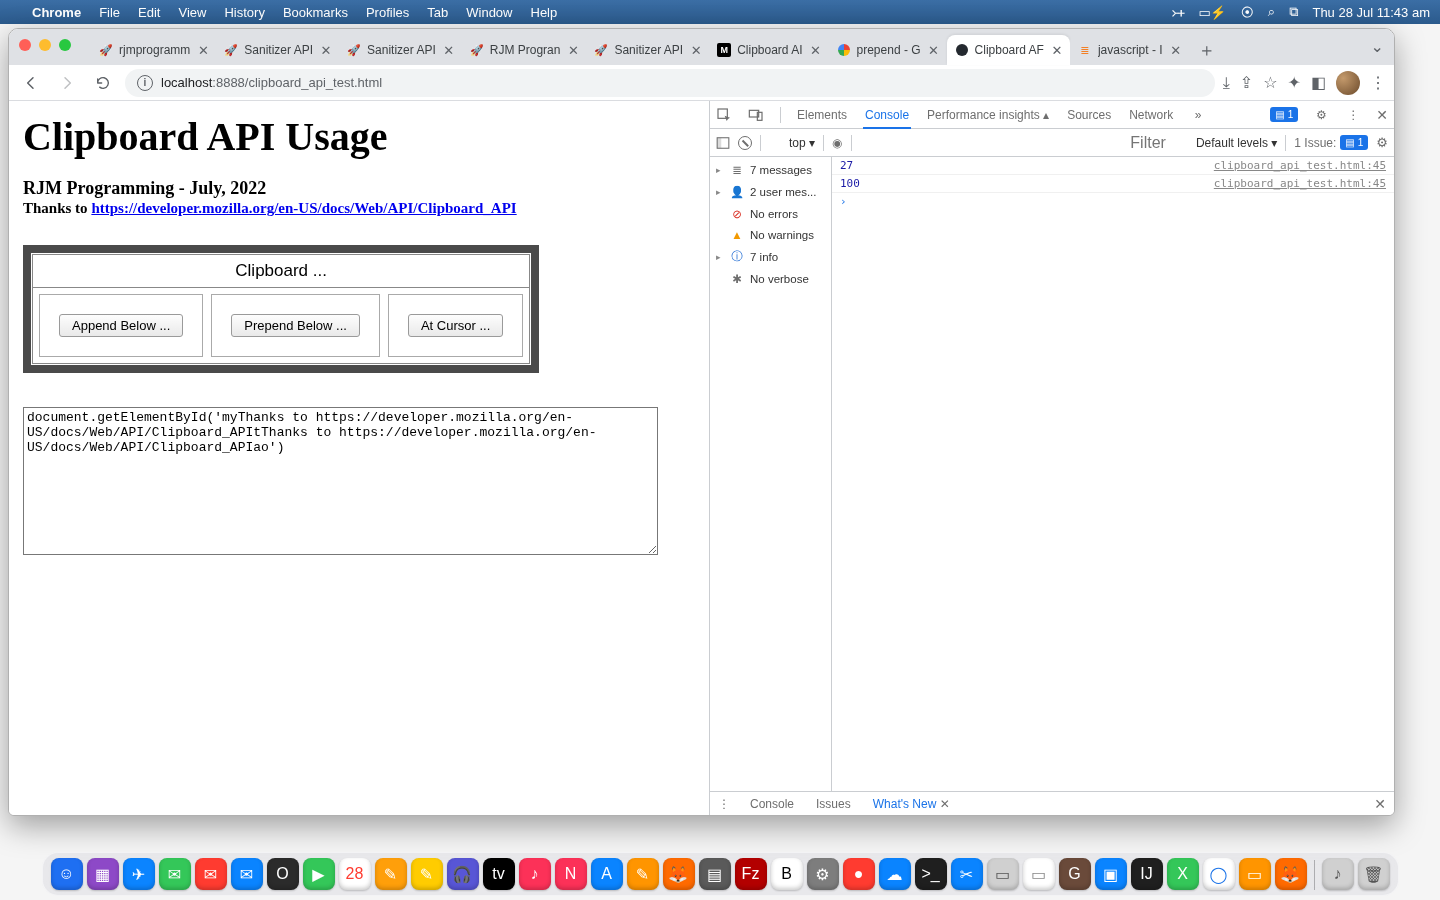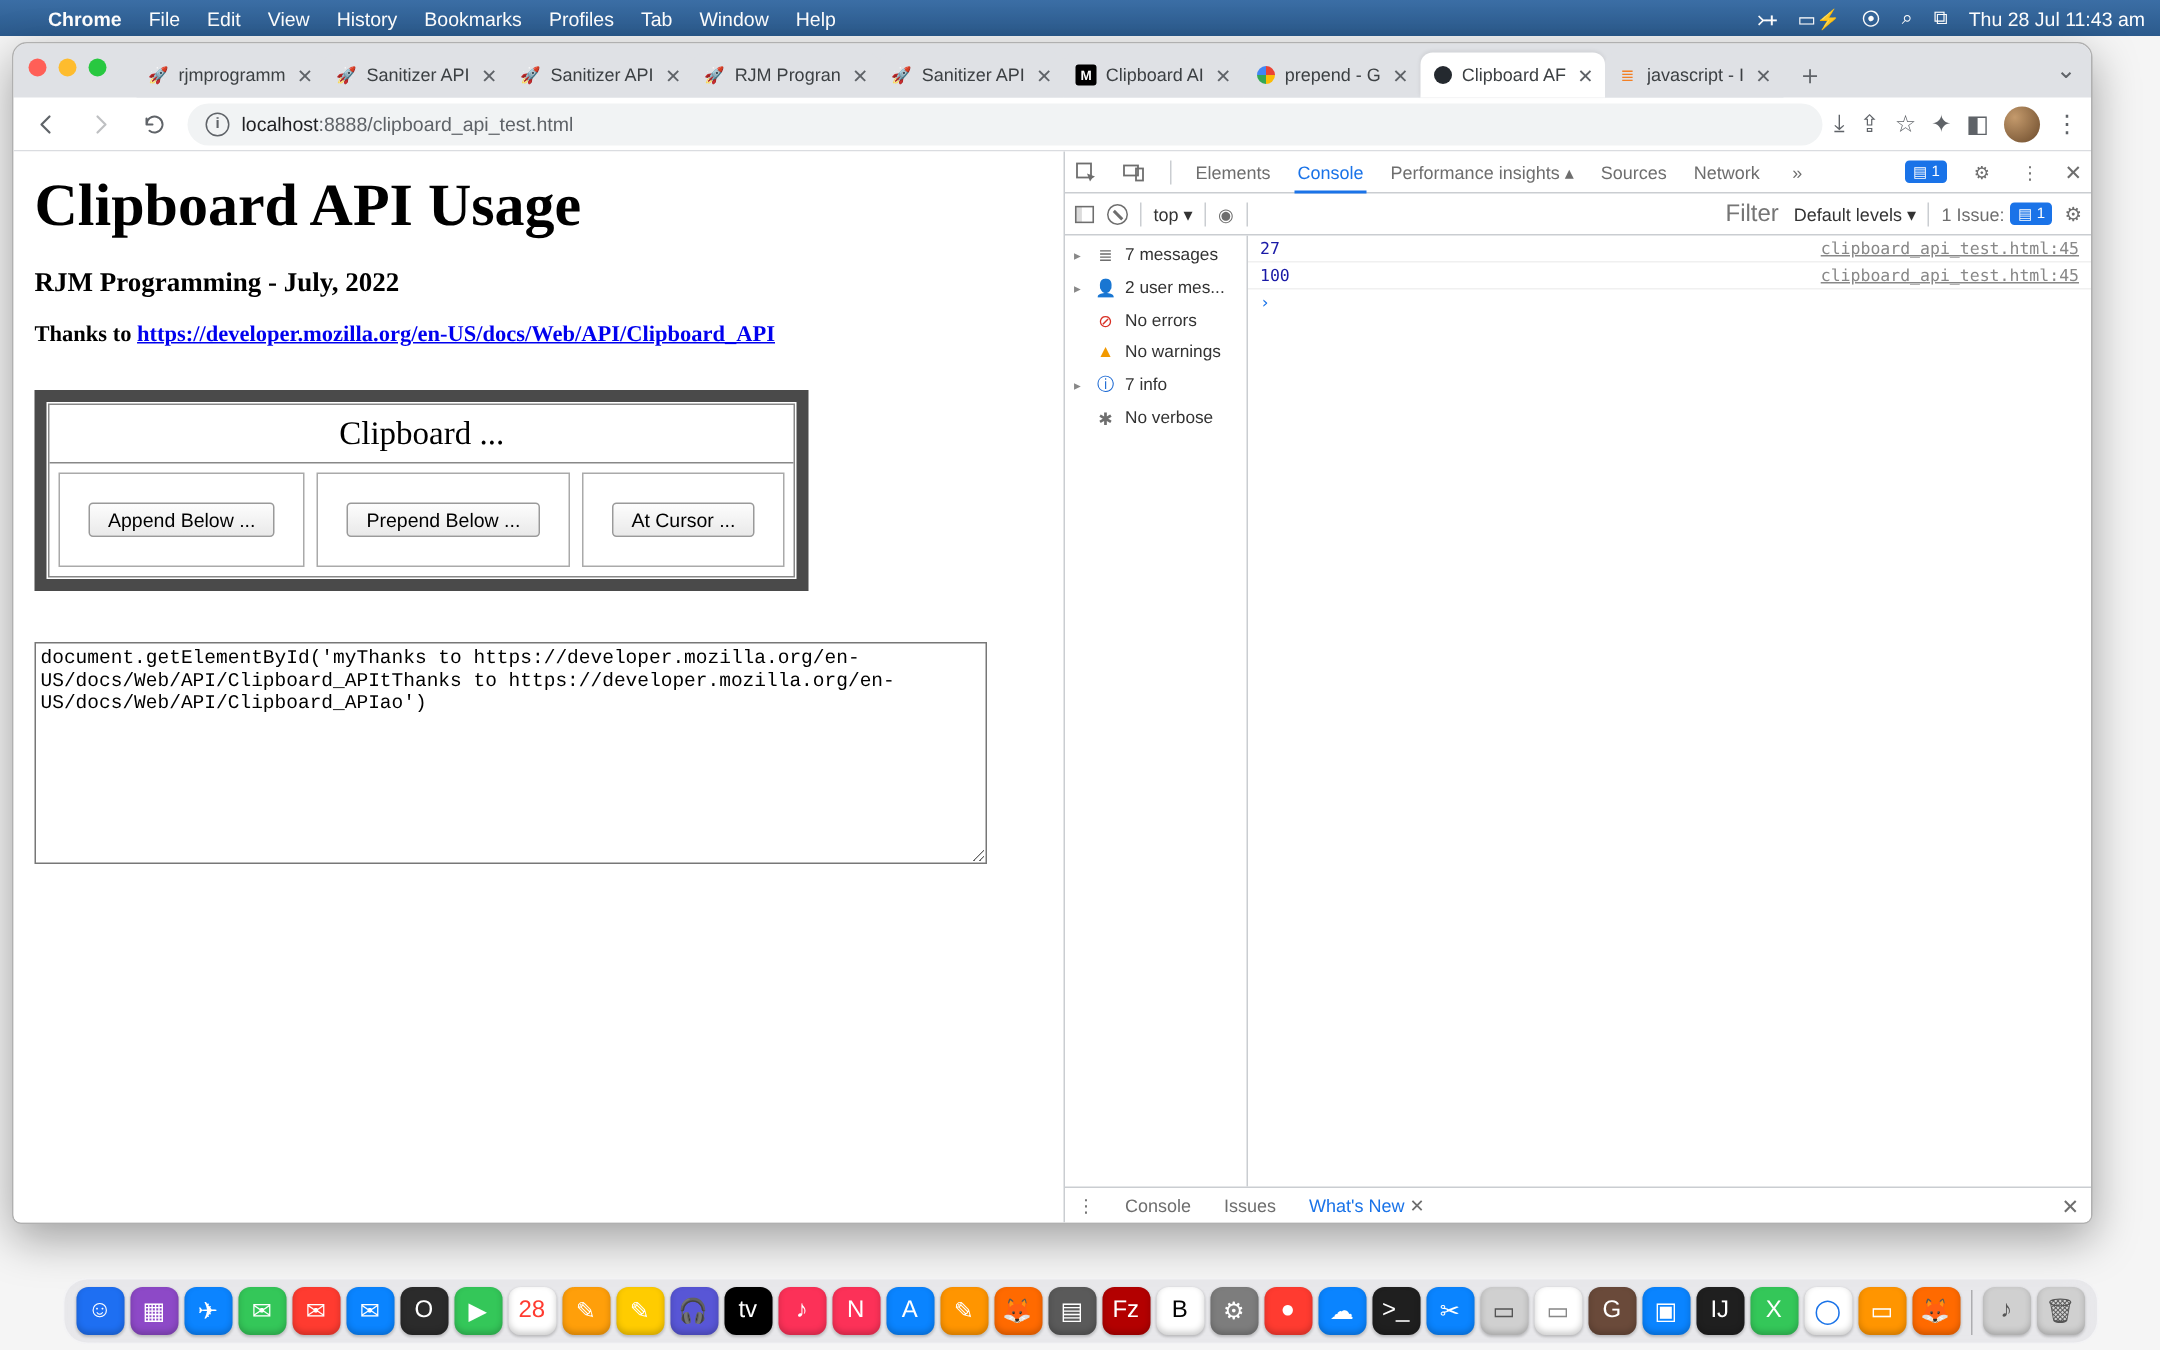--- a/index.html
+++ b/index.html
@@ -90,30 +90,30 @@
     display:flex;
   }
   .page {
     width: 700px;
     background:#fff;
     padding: 12px 14px;
     font-family: "Times New Roman", Times, serif;
     overflow:auto;
   }
   .page h1 { font-size:40px; font-weight:700; margin-bottom:18px;}
-  .page h2 { font-size:18px; font-weight:700; margin-bottom:16px;}
+  .page h2 { font-size:18px; font-weight:700; margin-bottom:1px;}
   .page h3 { font-size:15px; font-weight:700; margin-bottom:14px;}
   .page a { color:#0000ee; text-decoration:underline;}
 
   .clip-table {
     border: 8px solid #4a4a4a;
     display:inline-block; background:#fff;
   }
   .clip-table-inner { border:1px solid #888; margin:1px;}
-  .clip-title-row { text-align:center; padding:6px 0; font-size:22px; font-family:Liberation Serif, serif; border-bottom:1px solid #888;}
+  .clip-title-row { text-align:center; padding:6px 0; font-size:17px; font-family:Liberation Sans, sans-serif; border-bottom:1px solid #888;}
   .clip-buttons-row { display:flex; gap:8px; padding:6px;}
   .clip-buttons-row .cell{border:1px solid #aaa; padding:19px;}
   .clip-buttons-row button {
     font-family: Arial, sans-serif; font-size:13px;
     background: linear-gradient(#fdfdfd,#e9e9e9);
     border:1px solid #9a9a9a; border-radius:3px;
     padding: 3px 12px; cursor:pointer;
   }
 
   .page textarea {
@@ -147,21 +147,21 @@
   .dt-tabbar .badge{background:#1a73e8;color:#fff;border-radius:3px;padding:0 5px;font-size:10px;display:inline-flex;align-items:center;gap:3px;height:15px;}
   .dt-tabbar .close{color:#6e6e6e;font-size:14px;}
 
   .dt-toolbar{
     height:28px;border-bottom:1px solid #cacdd1;
     display:flex;align-items:center;padding:0 6px;gap:8px;color:#6e6e6e;
   }
   .dt-toolbar .nosym{width:14px;height:14px;border:1.5px solid #6e6e6e;border-radius:50%;position:relative;}
   .dt-toolbar .nosym::after{content:"";position:absolute;left:2px;right:2px;top:50%;height:1.5px;background:#6e6e6e;transform:rotate(45deg) translateY(-50%);}
   .dt-toolbar .sep{width:1px;height:16px;background:#cacdd1;}
-  .dt-toolbar select, .dt-toolbar .sel{border:none;background:transparent;font-size:12px;color:#333;}
+  .dt-toolbar select, .dt-toolbar .sel{border:none;background:transparent;font-size:12px;color:#333;margin-left:20px;}
   .dt-toolbar input.filter{flex:1;border:none;font-size:16px;padding:2px;outline:none;text-align:right;}
   .dt-toolbar .issue{display:flex;align-items:center;gap:4px;}
   .dt-toolbar .issue .ibadge{background:#1a73e8;color:#fff;border-radius:3px;padding:0 5px;font-size:10px;height:15px;display:inline-flex;align-items:center;gap:3px;}
   .dt-toolbar .gear{font-size:13px;}
 
   .dt-body{flex:1;display:flex;min-height:0;}
   .dt-sidebar{
     width:122px;border-right:1px solid #cacdd1;
     padding-top:2px;
   }

